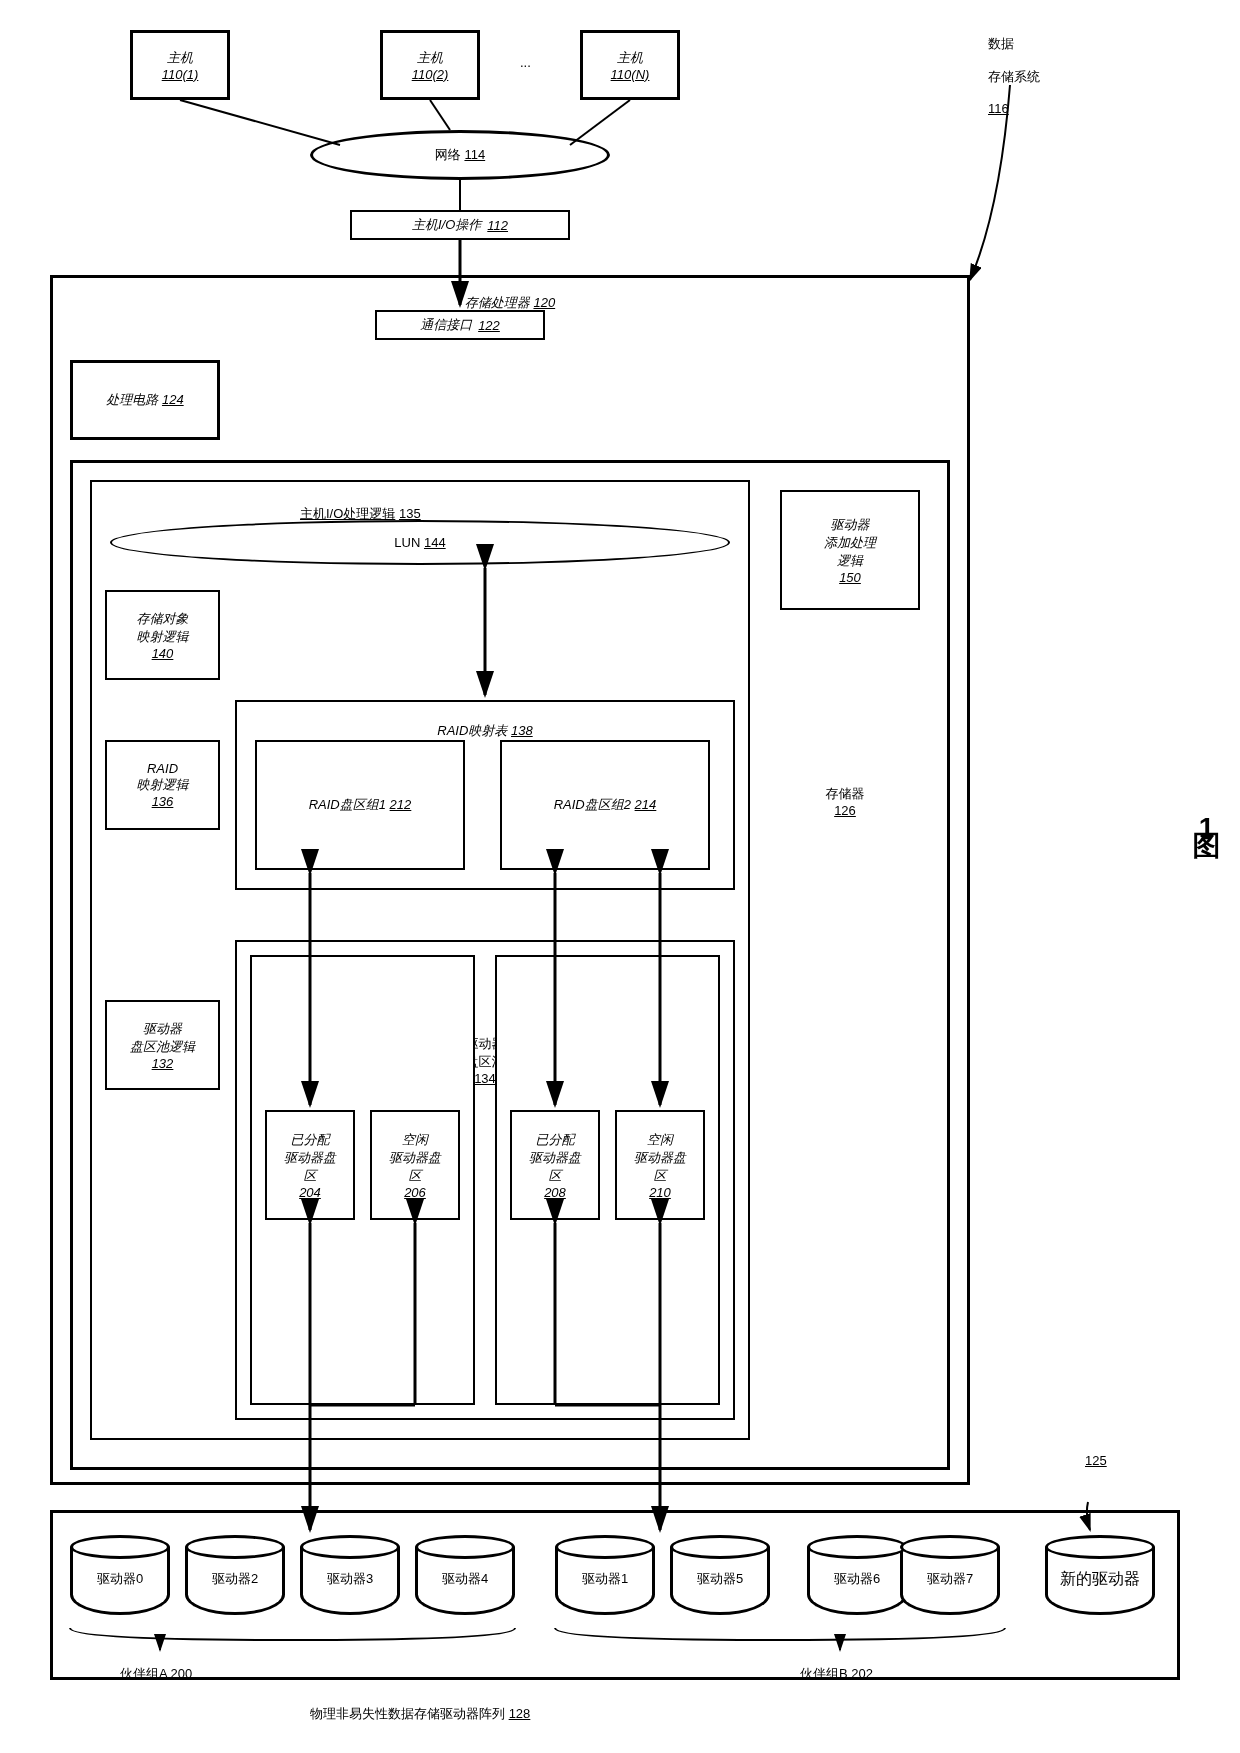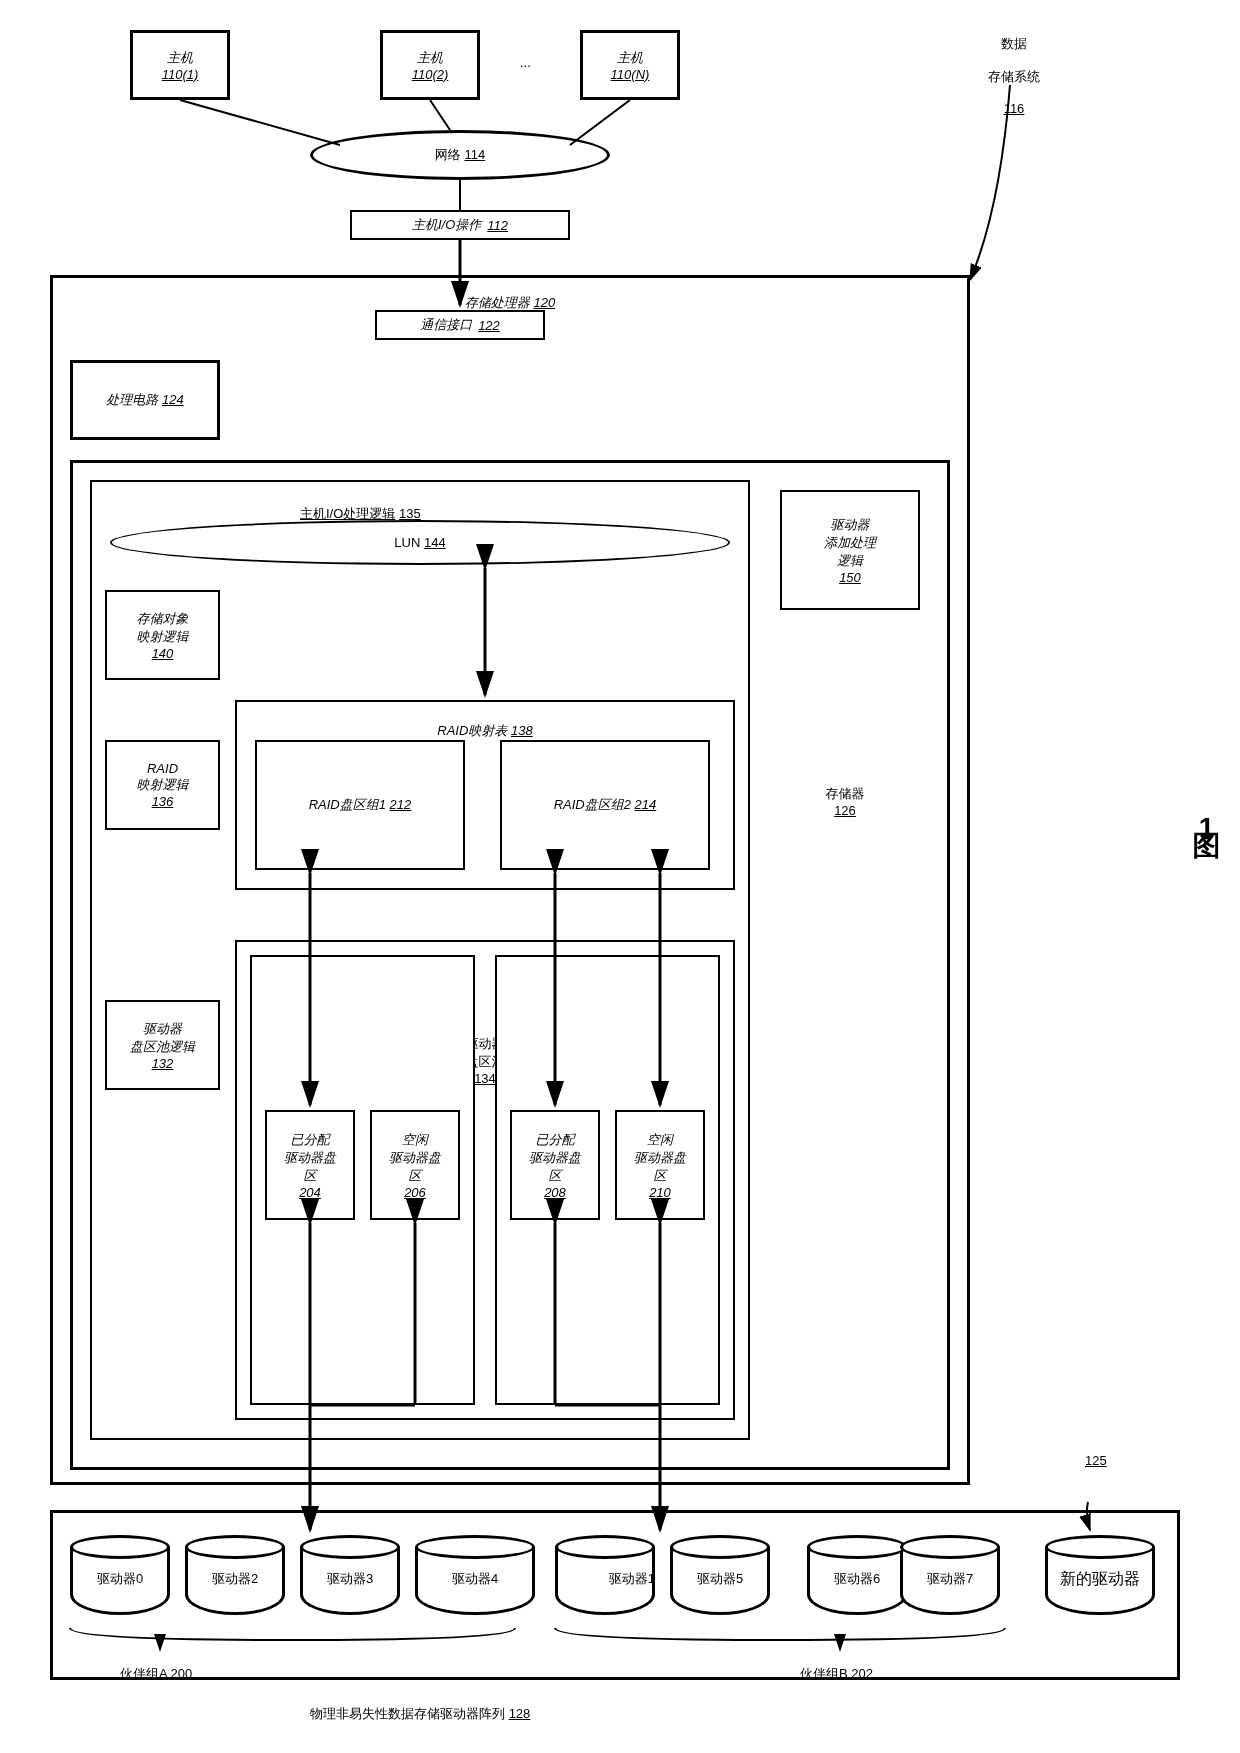--- a/index.html
+++ b/index.html
@@ -24,21 +24,21 @@
     flex-direction: column;
     align-items: center;
     justify-content: center;
     text-align: center;
     padding: 12px;
     font-style: italic;
   }
   .box-thin { border-width: 2px; }
   .label {
     position: absolute;
-    text-align: center;
+    text-align: left;
     white-space: pre-line;
   }
   .underline { text-decoration: underline; }
   .vtext {
     writing-mode: vertical-rl;
     text-orientation: upright;
     letter-spacing: 2px;
   }
   .ellipse {
     position: absolute;
@@ -227,27 +227,27 @@
   <div class="cyl" style="left:175px; top:1525px; width:100px; height:80px;">
     <div class="cyl-body"></div>
       <div class="cyl-top"></div>
     <div class="cyl-label">驱动器2</div>
   </div>
   <div class="cyl" style="left:290px; top:1525px; width:100px; height:80px;">
     <div class="cyl-body"></div>
       <div class="cyl-top"></div>
     <div class="cyl-label">驱动器3</div>
   </div>
-  <div class="cyl" style="left:405px; top:1525px; width:120px; height:80px;">
+  <div class="cyl" style="left:405px; top:1525px; width:100px; height:80px;">
     <div class="cyl-body"></div>
       <div class="cyl-top"></div>
     <div class="cyl-label">驱动器4</div>
   </div>
 
-  <div class="cyl" style="left:545px; top:1525px; width:100px; height:80px;justify-content:flex-end;">
+  <div class="cyl" style="left:545px; top:1525px; width:100px; height:80px;">
     <div class="cyl-body"></div>
       <div class="cyl-top"></div>
     <div class="cyl-label">驱动器1</div>
   </div>
   <div class="cyl" style="left:660px; top:1525px; width:100px; height:80px;">
     <div class="cyl-body"></div>
       <div class="cyl-top"></div>
     <div class="cyl-label">驱动器5</div>
   </div>
   <div class="cyl" style="left:775px; top:1525px; width:100px; height:80px;margin-left:22px;">

